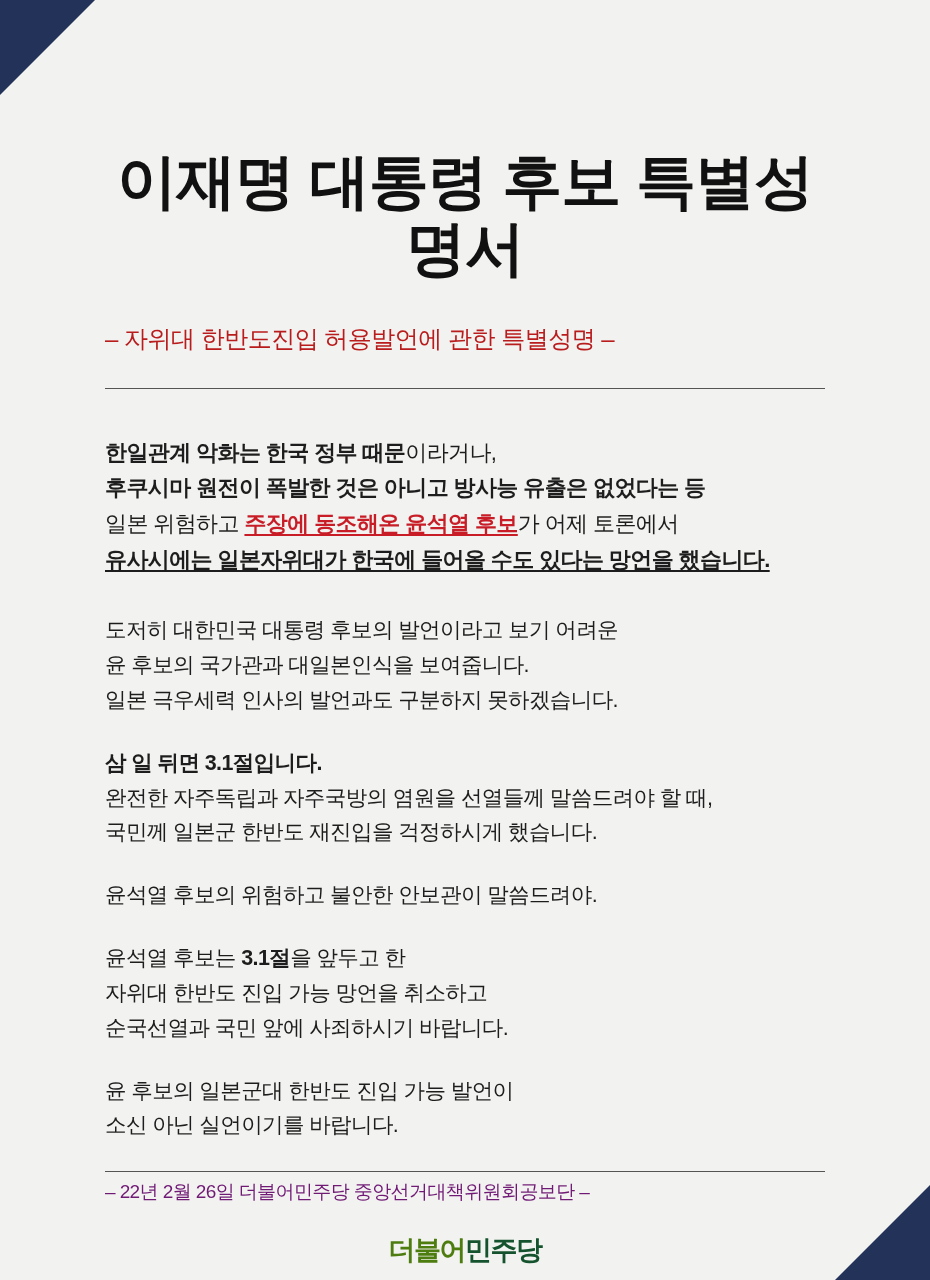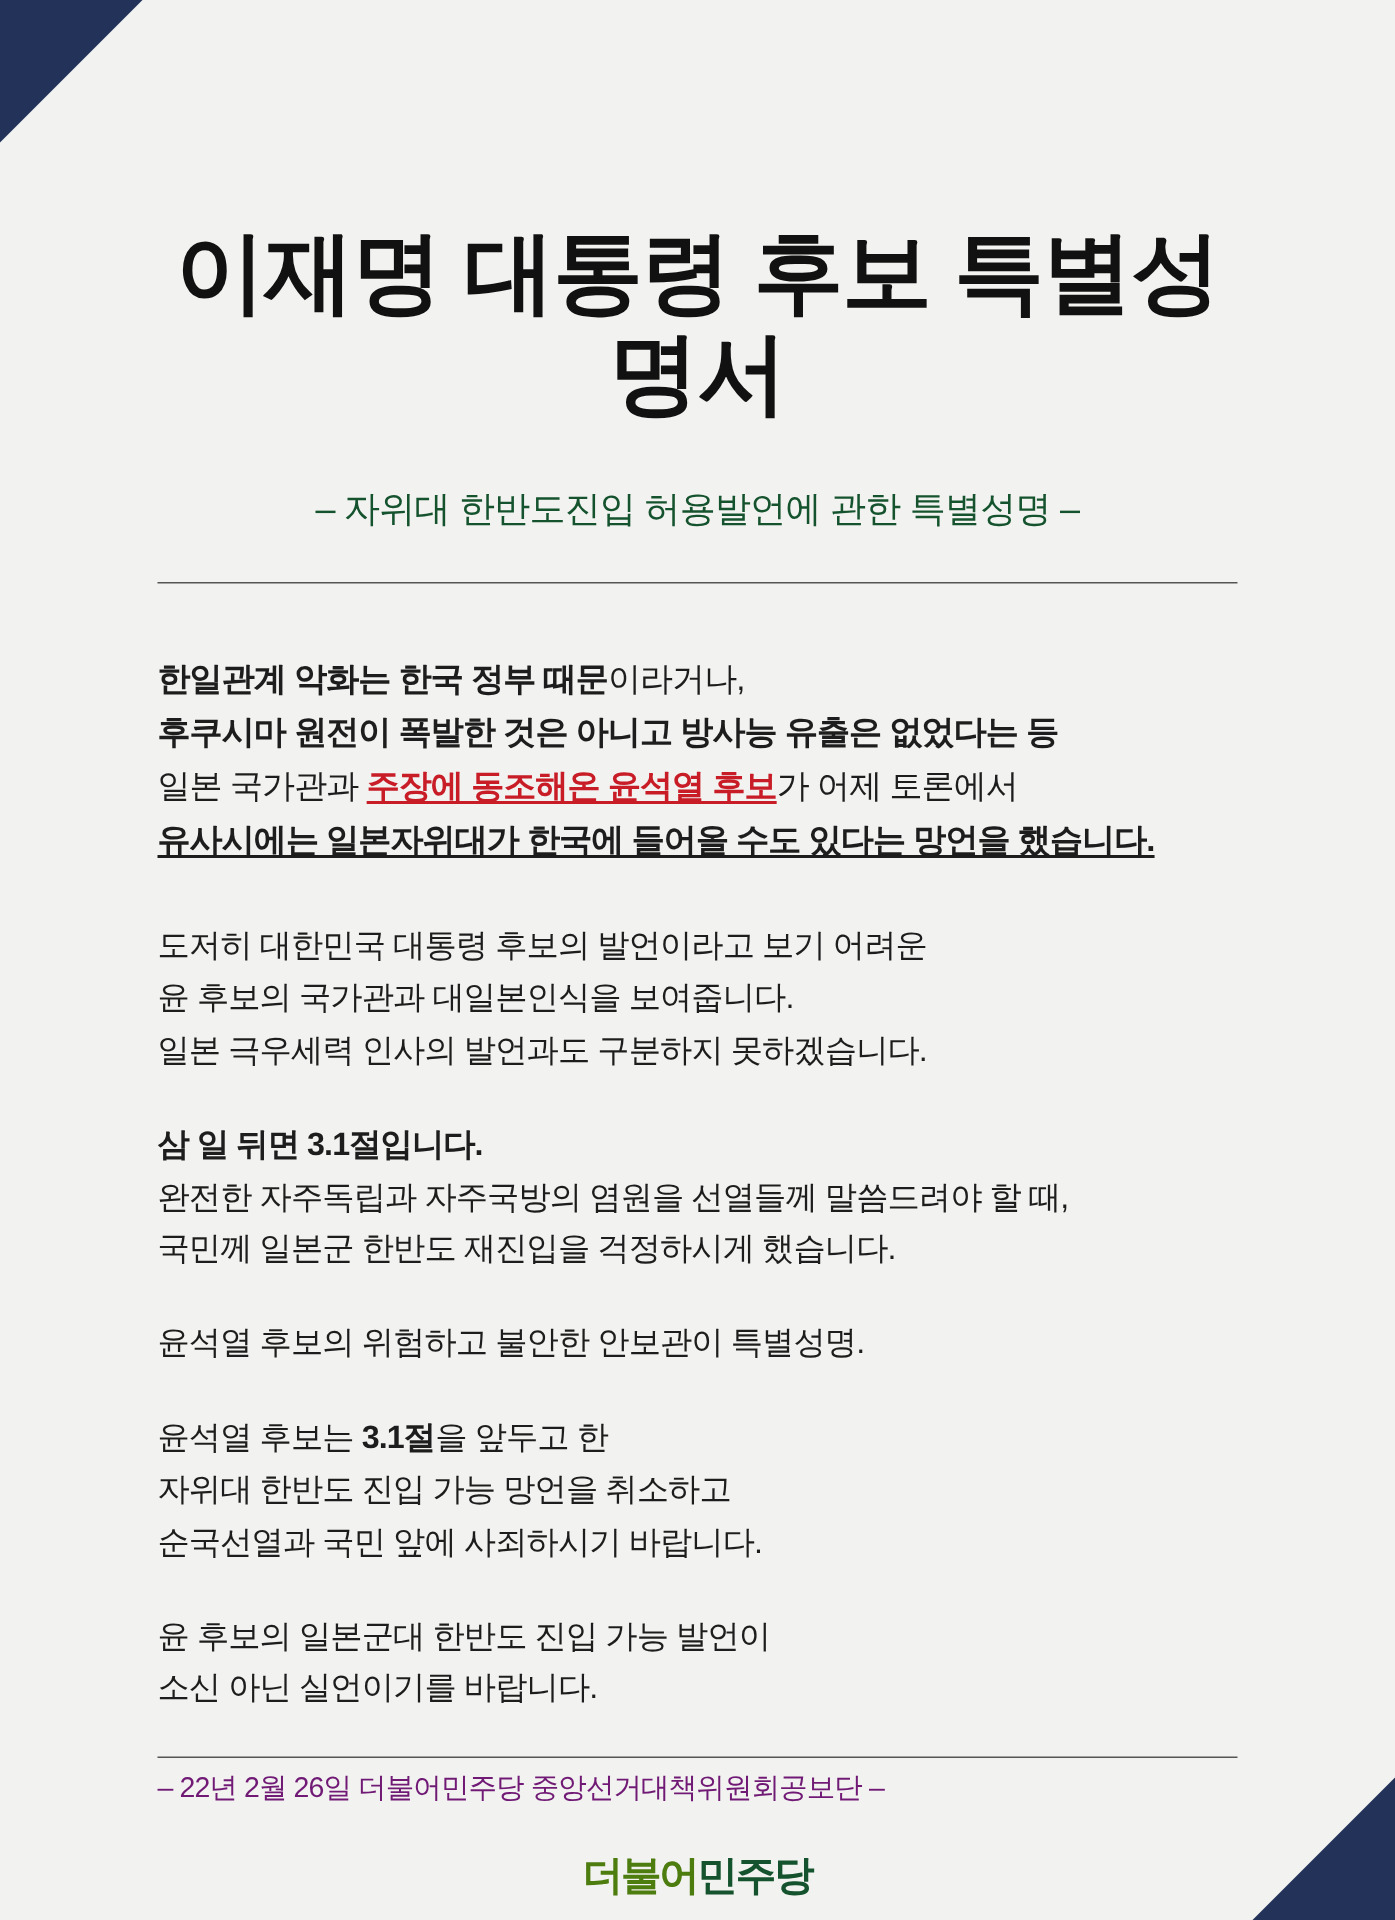--- a/index.html
+++ b/index.html
@@ -48,23 +48,22 @@
     text-align: center;
     font-size: 60px;
     font-weight: bold;
     letter-spacing: -1px;
     color: #111111;
     padding-top: 108px;
     line-height: 1.12;
   }
 
   .subtitle {
-    text-align: center;
     font-size: 24px;
-    color: #14532d;
+    color: #b91c1c;
     margin-top: 22px;
     letter-spacing: -0.5px;
   }
 
   .rule {
     border: 0;
     border-top: 1px solid #555555;
     margin: 33px 0 0 0;
   }
   .rule-bottom {
@@ -133,35 +132,35 @@
   <h1 class="title">이재명 대통령 후보 특별성명서</h1>
   <div class="subtitle">– 자위대 한반도진입 허용발언에 관한 특별성명 –</div>
 
   <hr class="rule">
 
   <div class="body-area">
 
   <div class="para lead">
         <div><span class="b">한일관계 악화는 한국 정부 때문</span><span>이라거나,</span></div>
         <div><span class="b">후쿠시마 원전이 폭발한 것은 아니고 방사능 유출은 없었다는 등</span></div>
-        <div><span>일본 국가관과 </span><span class="red-bold u-bold">주장에 동조해온 윤석열 후보</span><span>가 어제 토론에서</span></div>
+        <div><span>일본 위험하고 </span><span class="red-bold u-bold">주장에 동조해온 윤석열 후보</span><span>가 어제 토론에서</span></div>
         <div><span class="u-bold">유사시에는 일본자위대가 한국에 들어올 수도 있다는 망언을 했습니다.</span></div>
       </div>
       <div class="para">
         <div><span>도저히 대한민국 대통령 후보의 발언이라고 보기 어려운</span></div>
         <div><span>윤 후보의 국가관과 대일본인식을 보여줍니다.</span></div>
         <div><span>일본 극우세력 인사의 발언과도 구분하지 못하겠습니다.</span></div>
       </div>
       <div class="para">
         <div><span class="b">삼 일 뒤면 3.1절입니다.</span></div>
         <div><span>완전한 자주독립과 자주국방의 염원을 선열들께 말씀드려야 할 때,</span></div>
         <div><span>국민께 일본군 한반도 재진입을 걱정하시게 했습니다.</span></div>
       </div>
       <div class="para">
-        <div><span>윤석열 후보의 위험하고 불안한 안보관이 특별성명.</span></div>
+        <div><span>윤석열 후보의 위험하고 불안한 안보관이 말씀드려야.</span></div>
       </div>
       <div class="para">
         <div><span>윤석열 후보는 </span><span class="b">3.1절</span><span>을 앞두고 한</span></div>
         <div><span>자위대 한반도 진입 가능 망언을 취소하고</span></div>
         <div><span>순국선열과 국민 앞에 사죄하시기 바랍니다.</span></div>
       </div>
       <div class="para">
         <div><span>윤 후보의 일본군대 한반도 진입 가능 발언이</span></div>
         <div><span>소신 아닌 실언이기를 바랍니다.</span></div>
       </div>

